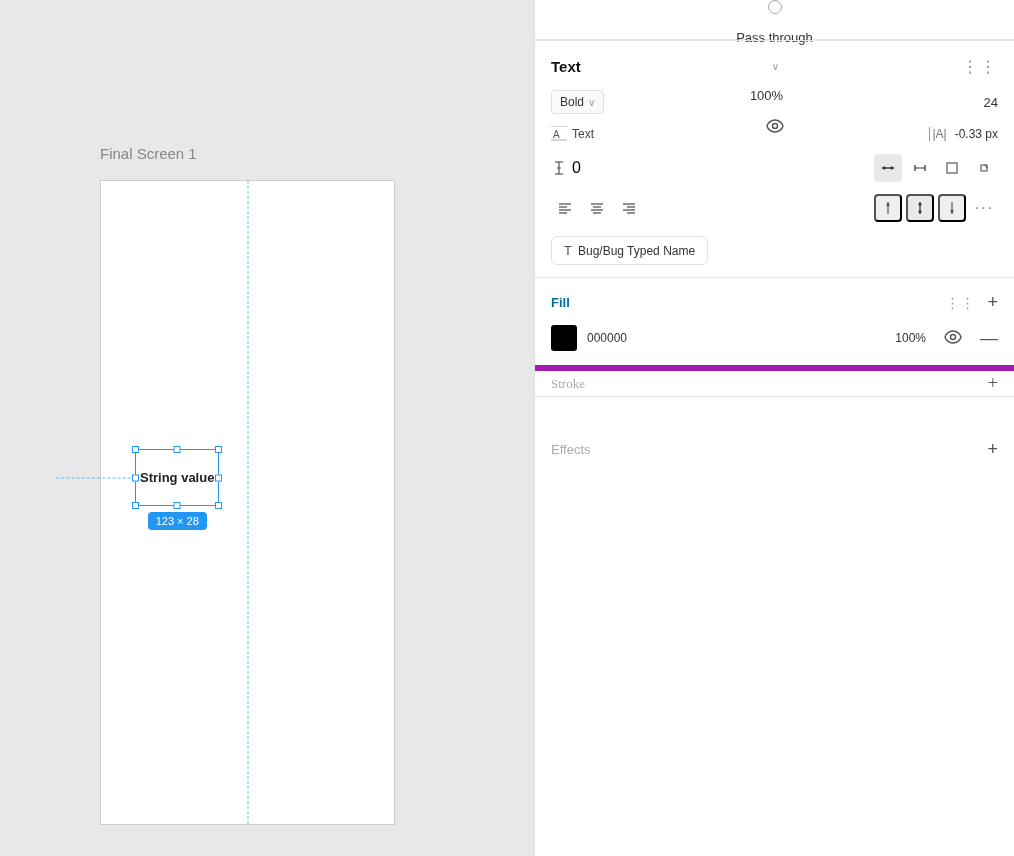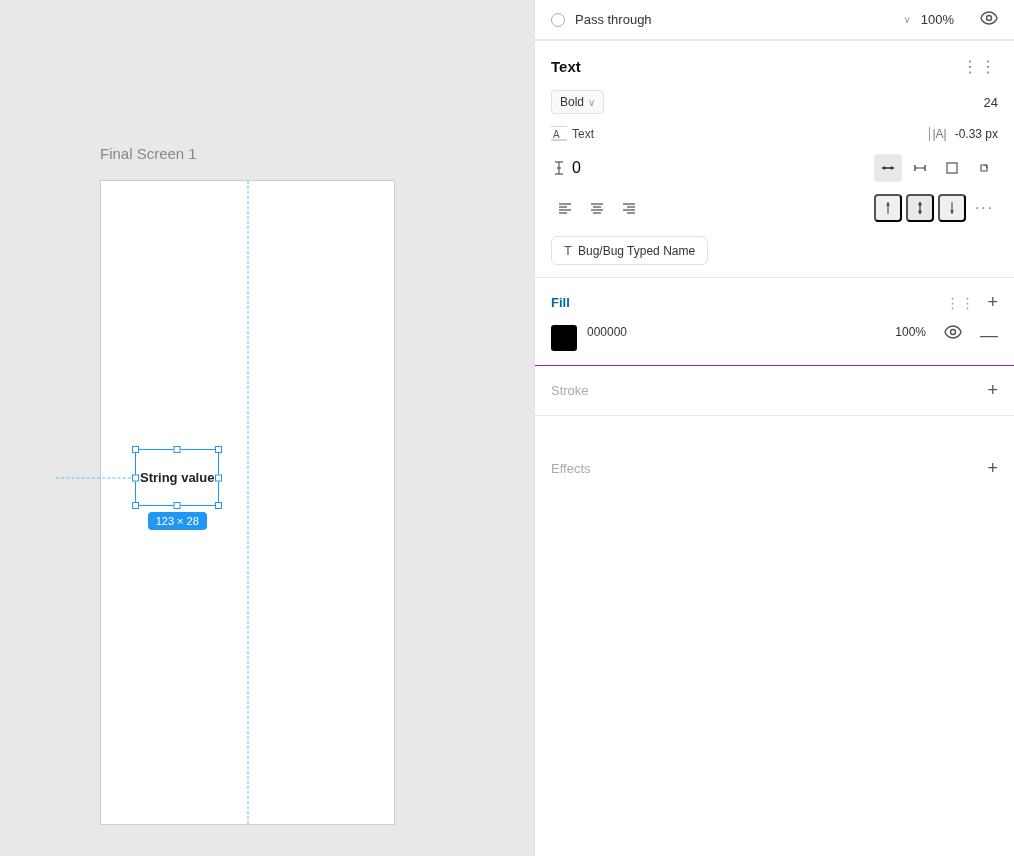--- a/index.html
+++ b/index.html
@@ -119,22 +119,23 @@
       border-left: 1px solid #e0e0e0;
     }
 
     
     .top-bar {
       display: flex;
       align-items: center;
       padding: 0 16px;
       height: 40px;
       border-bottom: 1px solid #e8e8e8;
-      gap: 10px;
-      flex-shrink: 0;
+      gap: 16px;
+      flex-shrink: 0;
+      flex-direction: column;
     }
 
     .blend-icon {
       width: 14px;
       height: 14px;
       border-radius: 50%;
       border: 1.5px solid #aaa;
       flex-shrink: 0;
     }
 
@@ -364,20 +365,21 @@
     }
 
     .plus-icon {
       font-size: 18px;
       color: #555;
       cursor: pointer;
     }
 
     .fill-row {
       display: flex;
+      align-items: center;
       gap: 10px;
     }
 
     .color-swatch {
       width: 26px;
       height: 26px;
       border-radius: 3px;
       flex-shrink: 0;
     }
 
@@ -401,23 +403,24 @@
     }
 
     .minus-icon {
       font-size: 18px;
       color: #555;
       cursor: pointer;
     }
 
     
     .stroke-section {
-      padding: 14px 16px;
-      border-top: 1px solid #a21caf;
-      flex-shrink: 0;
+      padding: 2px 16px;
+      border-top: 6px solid #a21caf;
+      flex-shrink: 0;
+      font-family: Liberation Serif, serif;
     }
 
     .stroke-header {
       display: flex;
       align-items: center;
     }
 
     .stroke-title {
       font-size: 13px;
       font-weight: 400;

